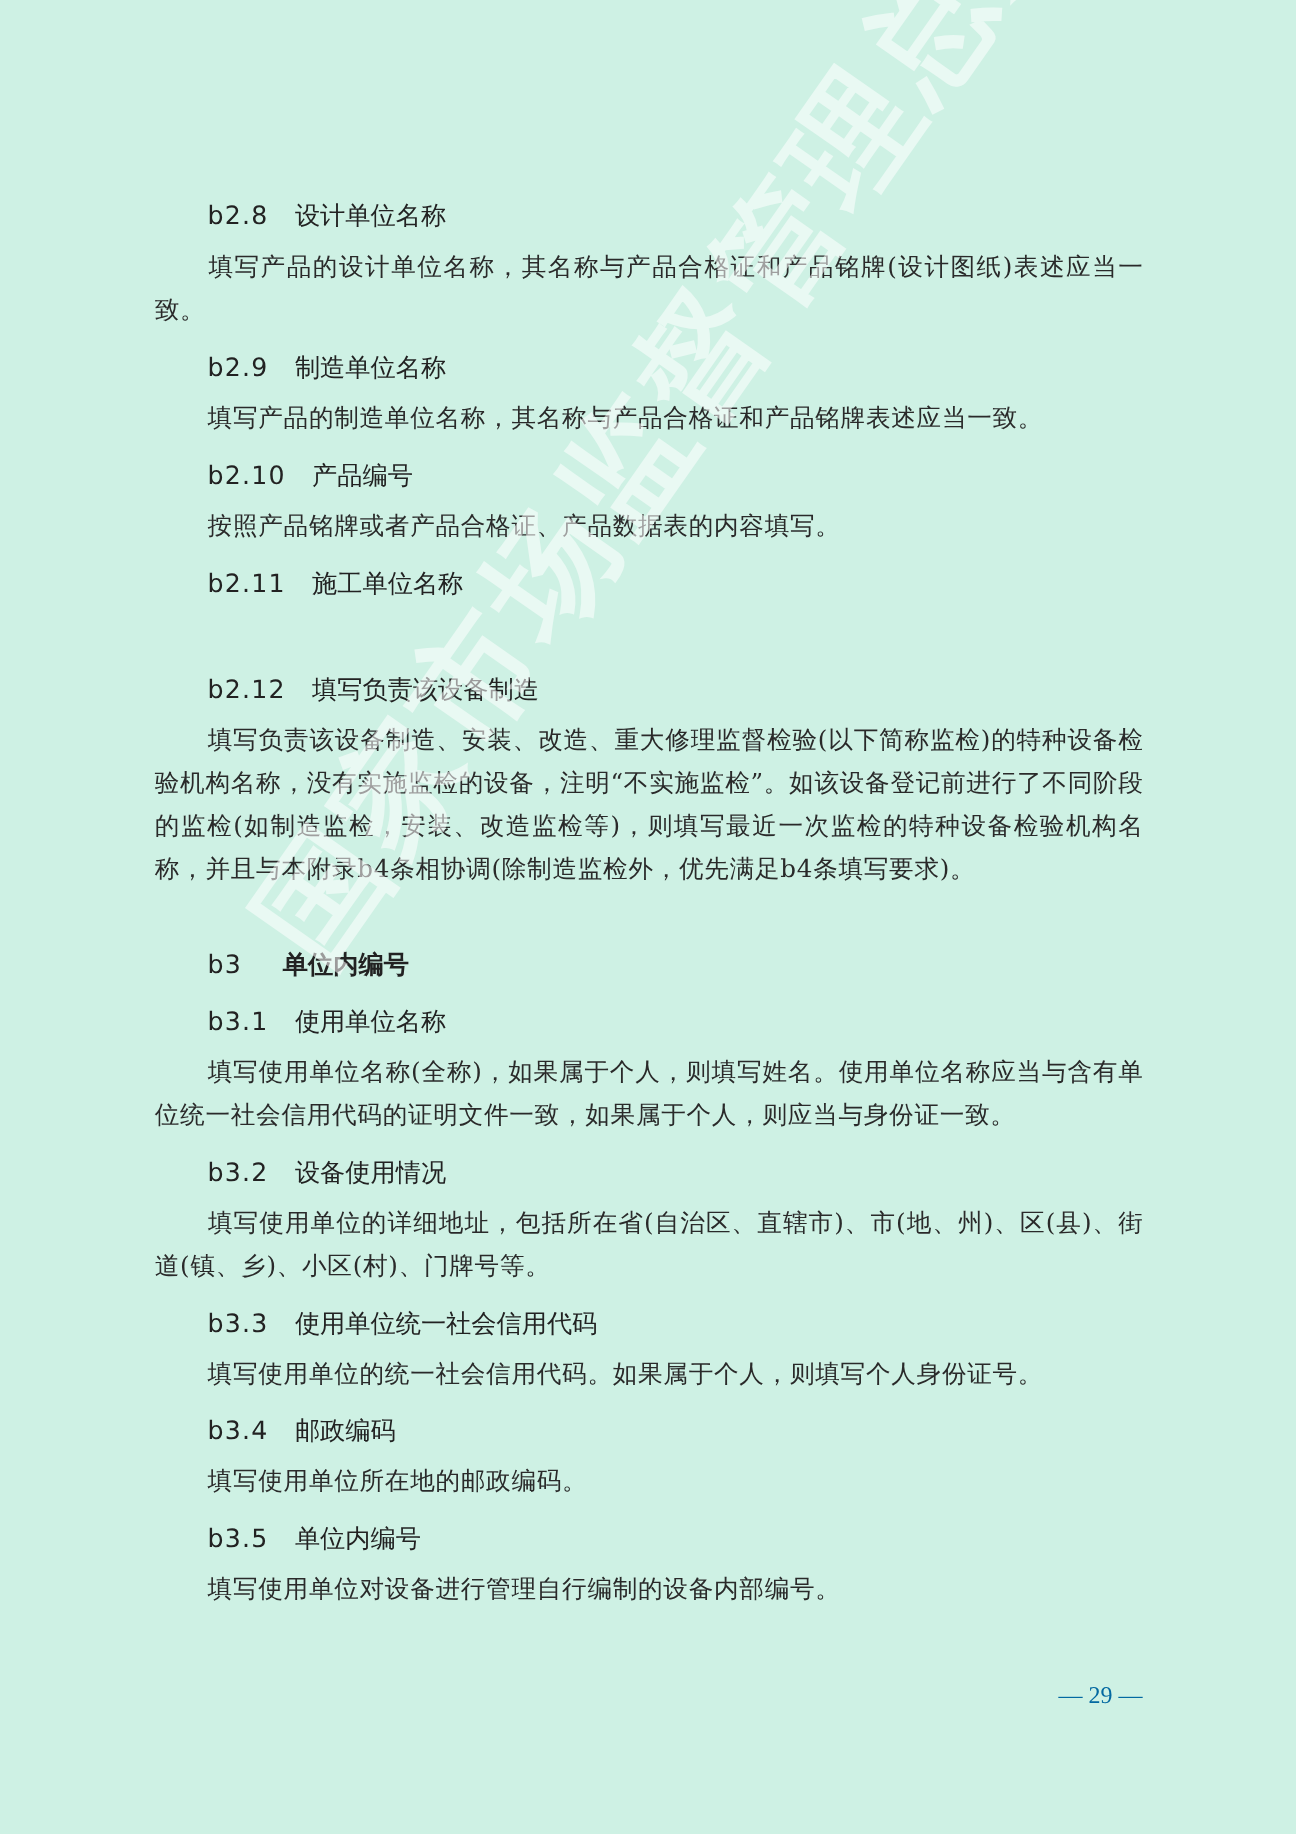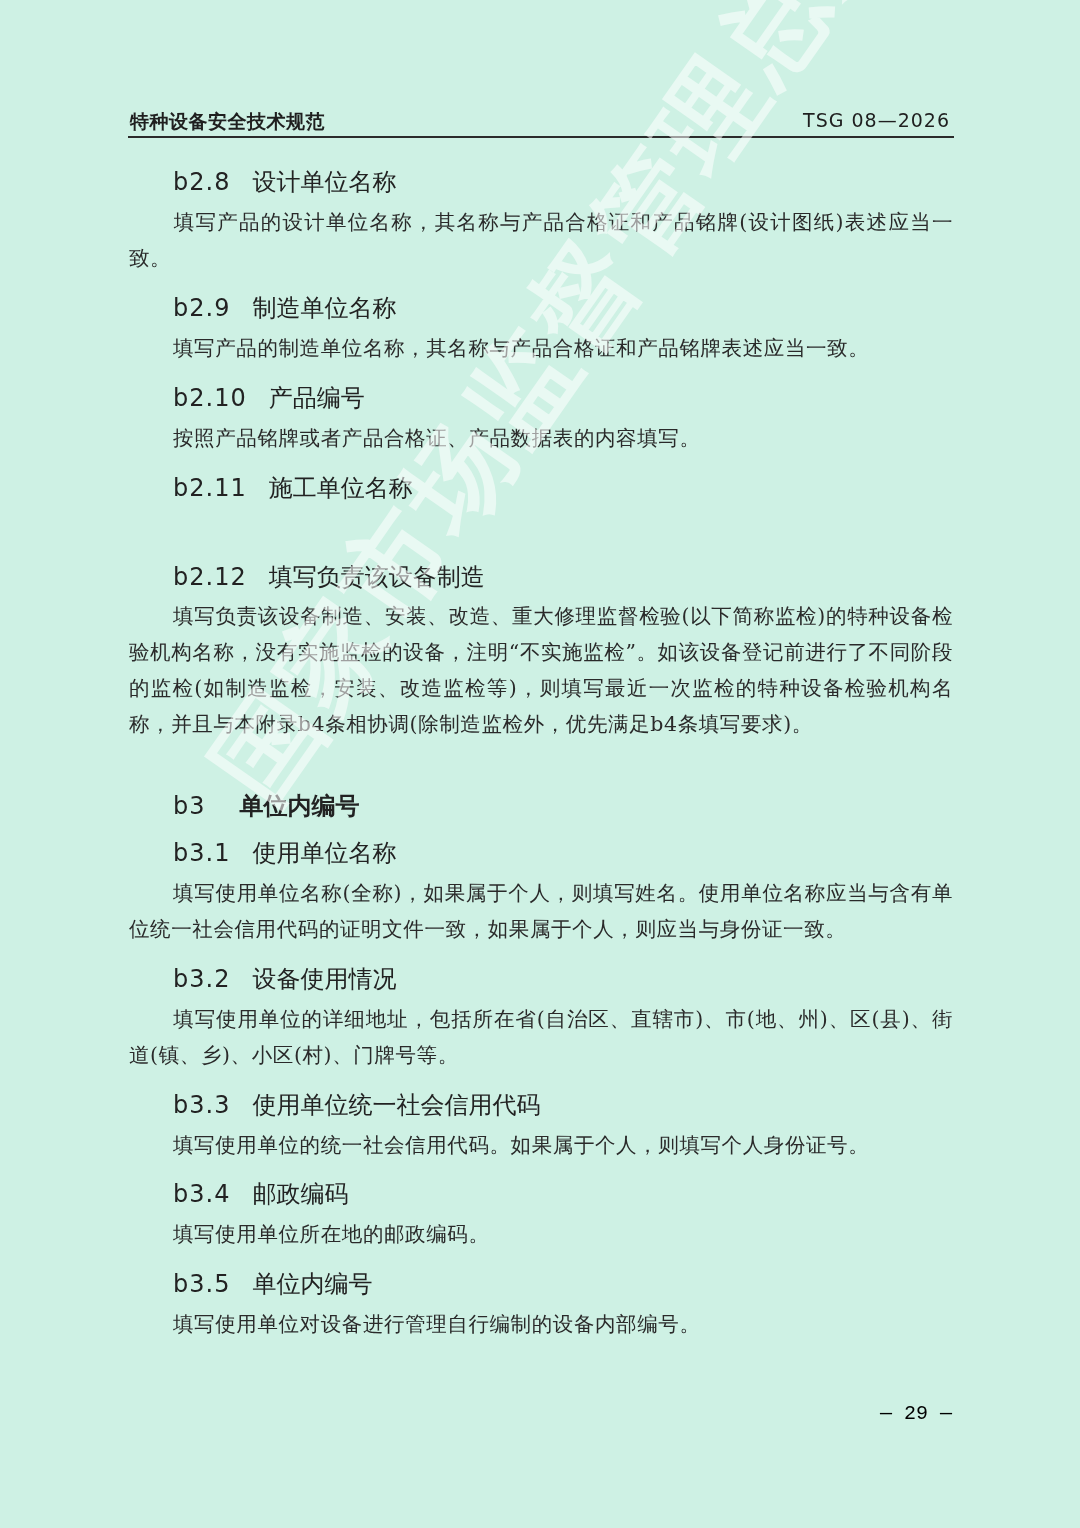--- a/index.html
+++ b/index.html
@@ -16,59 +16,55 @@
     border-bottom: 2px solid #2b2b2b;
     font-family: "DejaVu Sans", "Liberation Sans", sans-serif;
     font-size: 19px; color: #1f1f1f;
   }
   .header .left { position: absolute; left: 2px; top: 1px; font-weight: bold; letter-spacing: 0.5px; }
   .header .right { position: absolute; right: 4px; top: 1px; letter-spacing: 1px; }
 
   .heading {
     position: absolute; left: 173px;
     font-family: "DejaVu Sans", "Liberation Sans", sans-serif;
-    font-size: 24px; color: #222;
+    font-size: 21px; color: #222;
   }
   .heading .num { display: inline-block; margin-right: 22px; letter-spacing: 1px; }
   .heading.sec .num { margin-right: 34px; }
   .heading.sec .title { font-weight: bold; }
 
   .para {
     position: absolute; left: 129px; width: 824px;
     font-size: 20.5px; line-height: 36px;
     color: #2a2a2a; letter-spacing: 0.6px;
     text-align: justify;
   }
   .para .indent { display: inline-block; width: 44px; }
 
   .footer {
     position: absolute; right: 128px; top: 1402px;
-    font-family: Liberation Mono, monospace;
-    font-size: 20px; color: #000000;
+    font-family: Liberation Serif, serif;
+    font-size: 20px; color: #0369a1;
   }
 
   .watermark {
     position: absolute; left: 240px; top: 720px;
     font-family: "DejaVu Sans", "Liberation Sans", sans-serif;
     font-size: 104px; font-weight: bold;
     color: rgba(255,255,255,0.55);
     transform: rotate(-55deg); transform-origin: left center;
     white-space: nowrap; letter-spacing: 6px;
     pointer-events: none;
   }
 </style>
 </head>
 <body>
 
 <div class="page">
 
-  <div class="header">
-    <span class="left">特种设备安全技术规范</span>
-    <span class="right">TSG 08—2026</span>
-  </div>
 
   <div class="heading" style="top:166px">
     <span class="num">b2.8</span><span class="title">设计单位名称</span>
   </div>
   <div class="para" style="top:204px"><span class="indent"></span><span>填写产品的设计单位名称，其名称与产品合格证和产品铭牌(设计图纸)表述应当一致。</span></div>
 
   <div class="heading" style="top:292px">
     <span class="num">b2.9</span><span class="title">制造单位名称</span>
   </div>
   <div class="para" style="top:330px"><span class="indent"></span><span>填写产品的制造单位名称，其名称与产品合格证和产品铭牌表述应当一致。</span></div>

